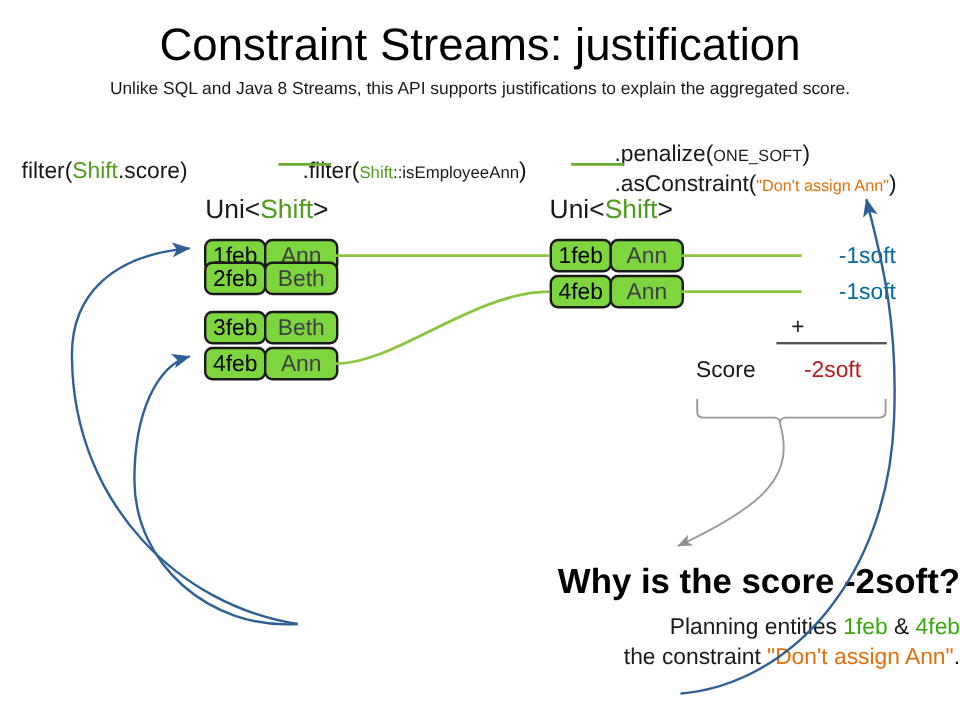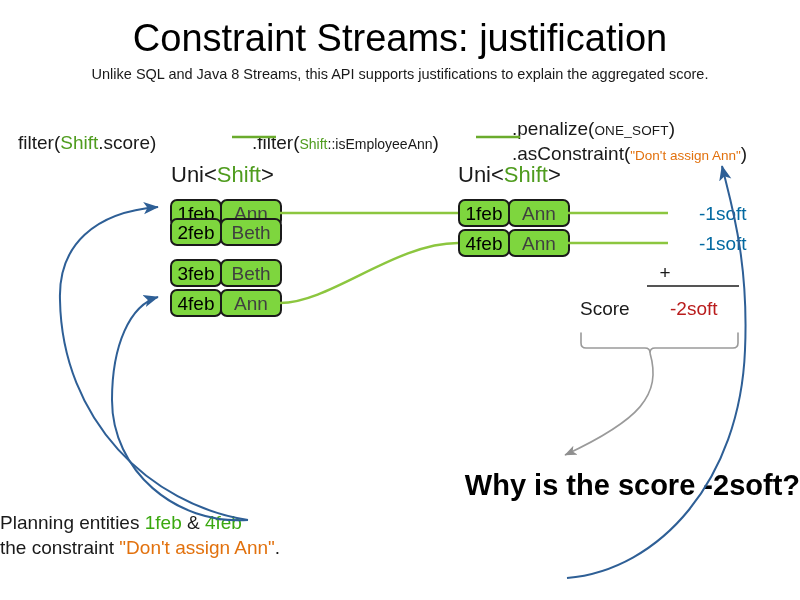--- a/index.html
+++ b/index.html
@@ -175,21 +175,21 @@
     text-align: right;
     font-size: 29px;
     line-height: 34px;
     font-weight: bold;
     color: #000000;
   }
   .explain {
     position: absolute;
     left: 0; top: 510px;
     width: 800px;
-    text-align: left;
+    text-align: right;
     font-size: 19px;
     line-height: 25px;
     color: #1a1a1a;
   }
   .explain .green { color: #3aa80f; }
   .explain .orange { color: #e2710d; }
 
   
   #overlay {
     position: absolute;

